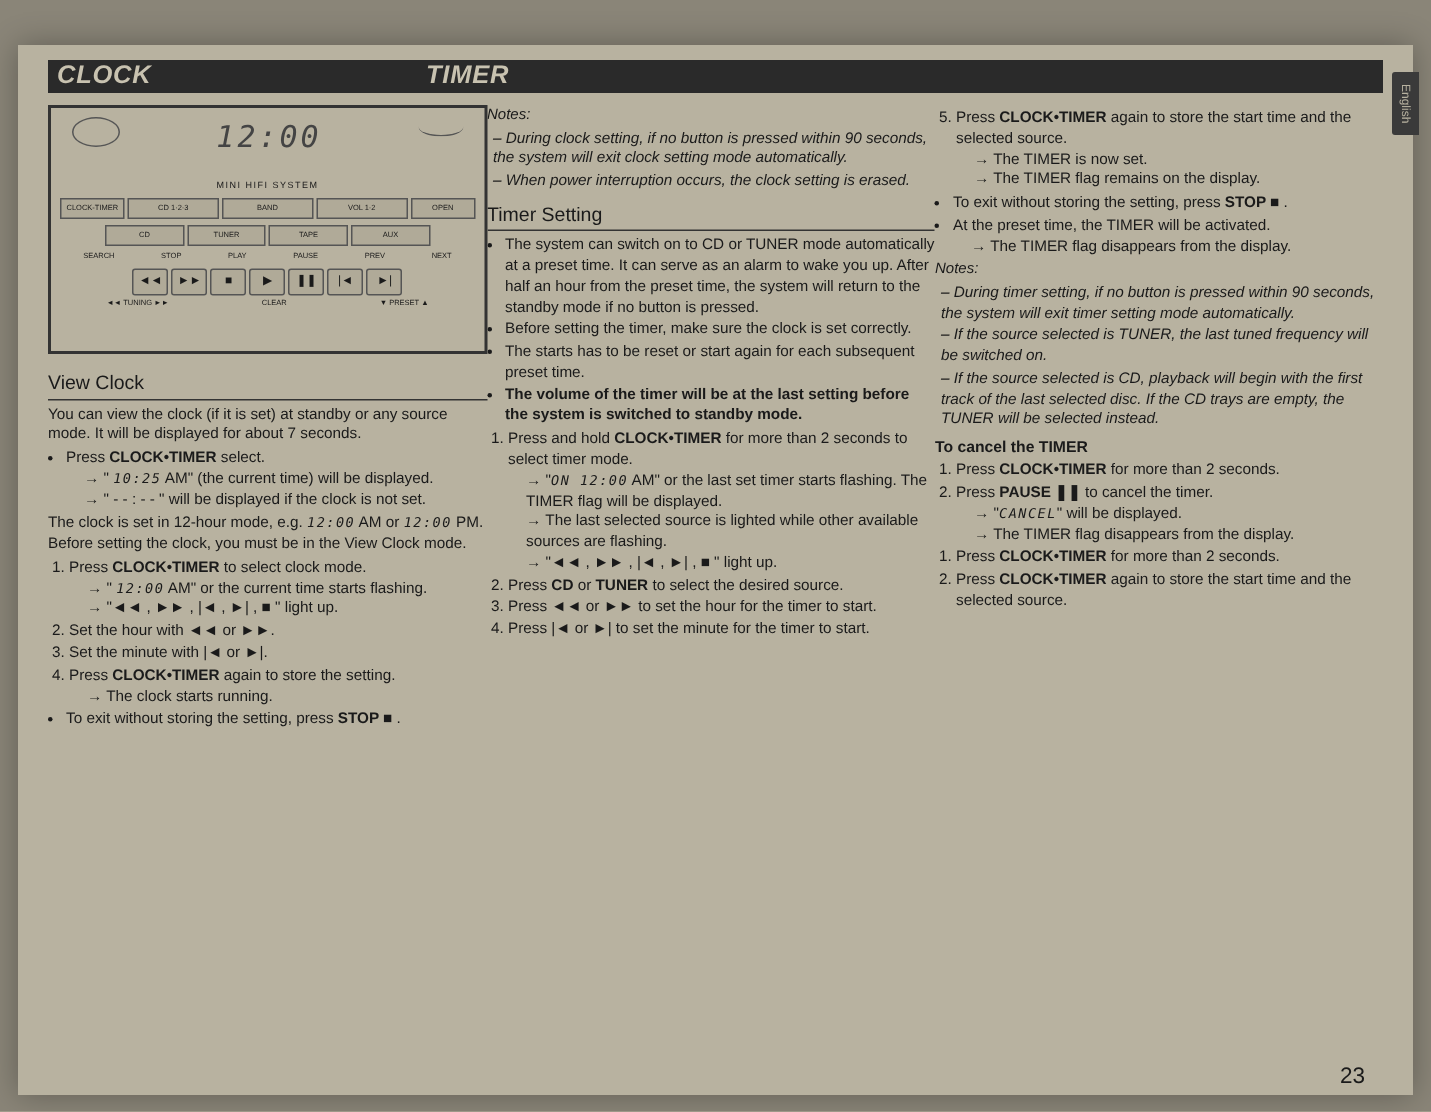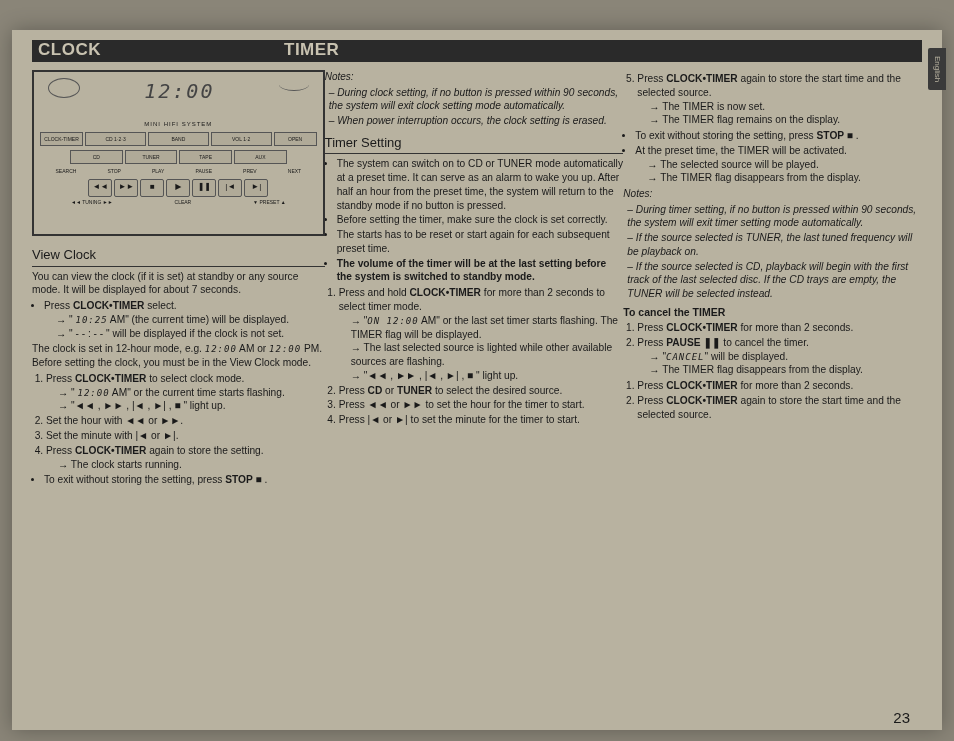--- a/index.html
+++ b/index.html
@@ -1,18 +1,18 @@
 <!DOCTYPE html>
 <html><head>
 <meta charset="utf-8">
 <style>
 body{margin:0;padding:0;background:#8a8578;font-family:Arial,Helvetica,sans-serif;color:#1a1a1a;width:954px;height:741px;overflow:hidden}
 .page{background:#b8b2a0;width:890px;height:680px;margin:30px auto;padding:10px 20px;box-shadow:0 0 20px rgba(0,0,0,.3);position:relative}
 .header{background:#2a2a2a;color:#c8c2b0;display:flex;height:22px;margin-bottom:8px}
-.header span{font-weight:bold;font-size:17px;letter-spacing:.5px}
+.header span{font-weight:bold;font-size:17px;font-style:italic;letter-spacing:.5px}
 .hdr-clock{width:240px;padding-left:6px}
 .hdr-timer{padding-left:6px}
 .cols{display:flex;gap:0;font-size:10.2px;line-height:1.35}
 .col{flex:1}
 .col1{flex:.98}
 .diagram{border:2px solid #333;height:150px;margin-bottom:10px;padding:6px;background:#b8b2a0;position:relative}
 .diag-top{height:40px;display:flex;justify-content:space-between;align-items:flex-start;padding:0 8px}
 .diag-logo{width:30px;height:18px;border:1px solid #555;border-radius:50%;font-size:6px;text-align:center}
 .diag-display{font-family:monospace;font-size:20px;font-style:italic;letter-spacing:2px;color:#444}
 .diag-wave{width:30px;height:12px;border-bottom:1px solid #555;border-radius:0 0 50% 50%}
@@ -164,28 +164,27 @@
      <span class="sub arrow">The TIMER is now set.</span>
      <span class="sub arrow">The TIMER flag remains on the display.</span>
     </li>
    </ol>
    <ul class="bul">
     <li>
      <span>To exit without storing the setting, press </span><b>STOP  ■</b><span> .</span>
     </li>
     <li>
      <span>At the preset time, the TIMER will be activated.</span>
-     <span class="sub arrow">The selected source will be played.</span>
      <span class="sub arrow">The TIMER flag disappears from the display.</span>
     </li>
    </ul>
    <p class="h-notes">Notes:</p>
    <ul style="list-style:none;padding-left:4px">
     <li><em>– <span>During timer setting, if no button is pressed within 90 seconds, the system will exit timer setting mode automatically.</span></em></li>
-    <li><em>– <span>If the source selected is TUNER, the last tuned frequency will be playback on.</span></em></li>
+    <li><em>– <span>If the source selected is TUNER, the last tuned frequency will be switched on.</span></em></li>
     <li><em>– <span>If the source selected is CD, playback will begin with the first track of the last selected disc. If the CD trays are empty, the TUNER will be selected instead.</span></em></li>
    </ul>
    <h4>To cancel the TIMER</h4>
    <ol>
     <li>
      <span>Press </span><b>CLOCK•TIMER</b><span> for more than 2 seconds.</span>
     </li>
     <li>
      <span>Press </span><b>PAUSE  ❚❚</b><span>  to cancel the timer.</span>
      <span class="sub arrow"><span>"</span><span class="seg">CANCEL</span><span>" will be displayed.</span></span>

